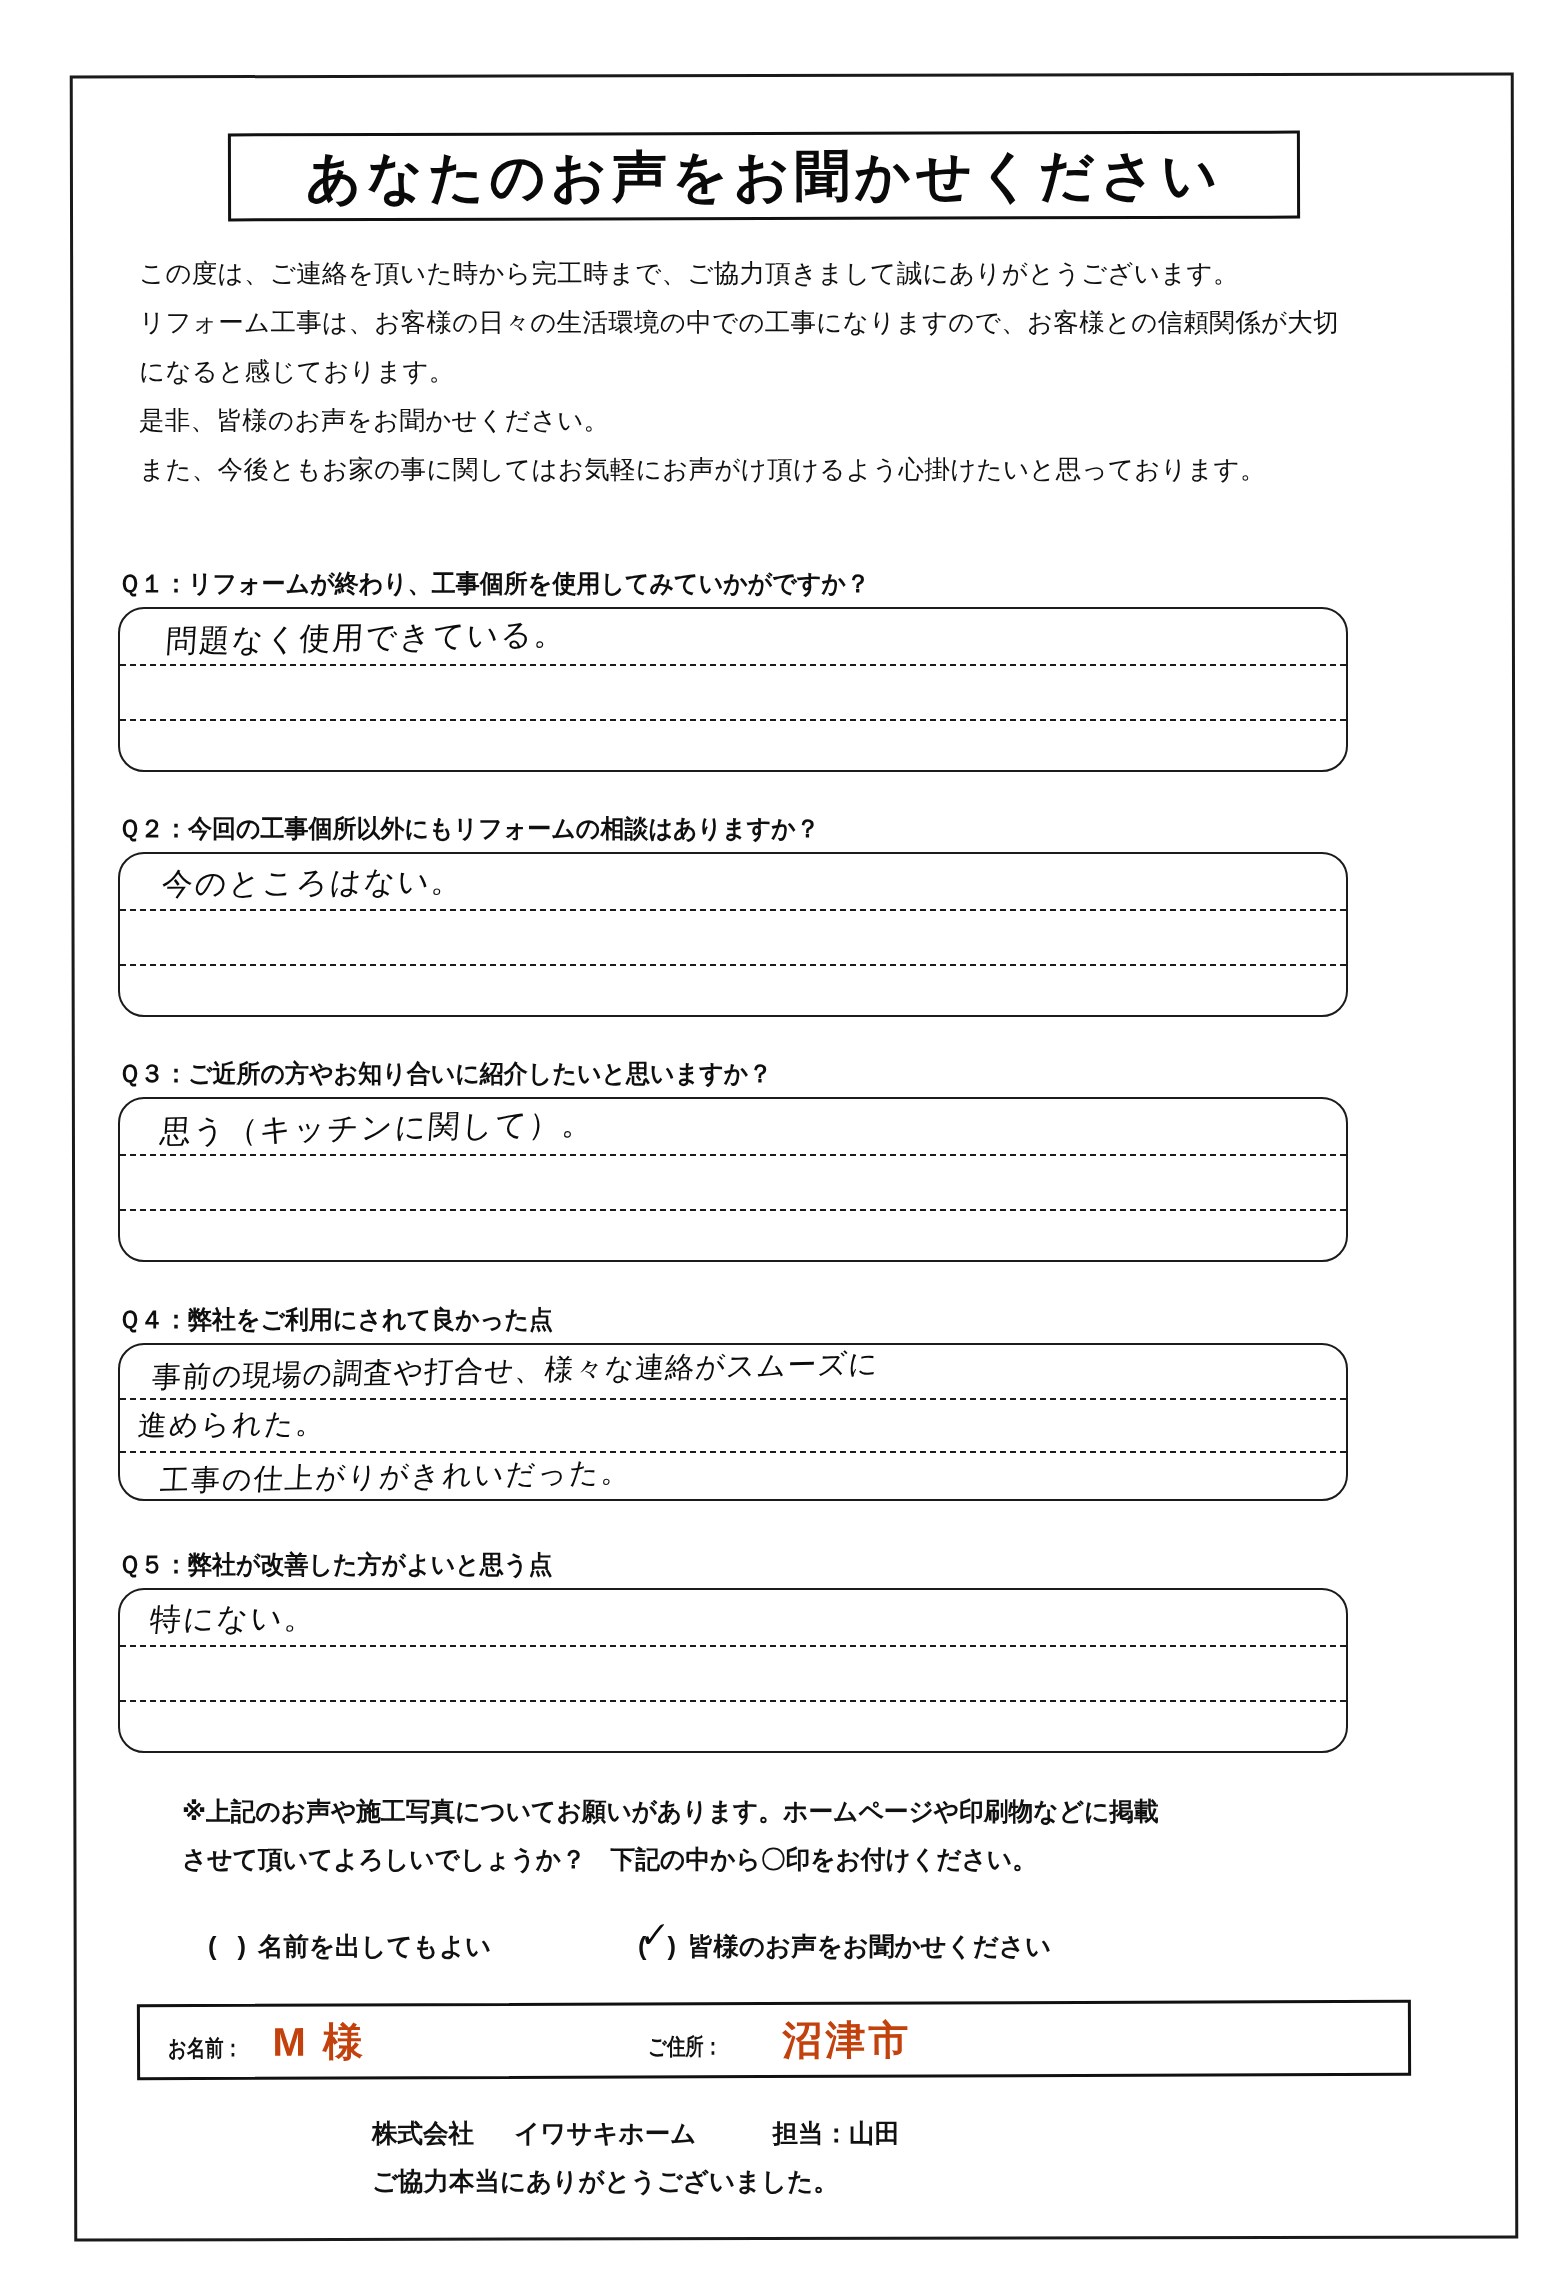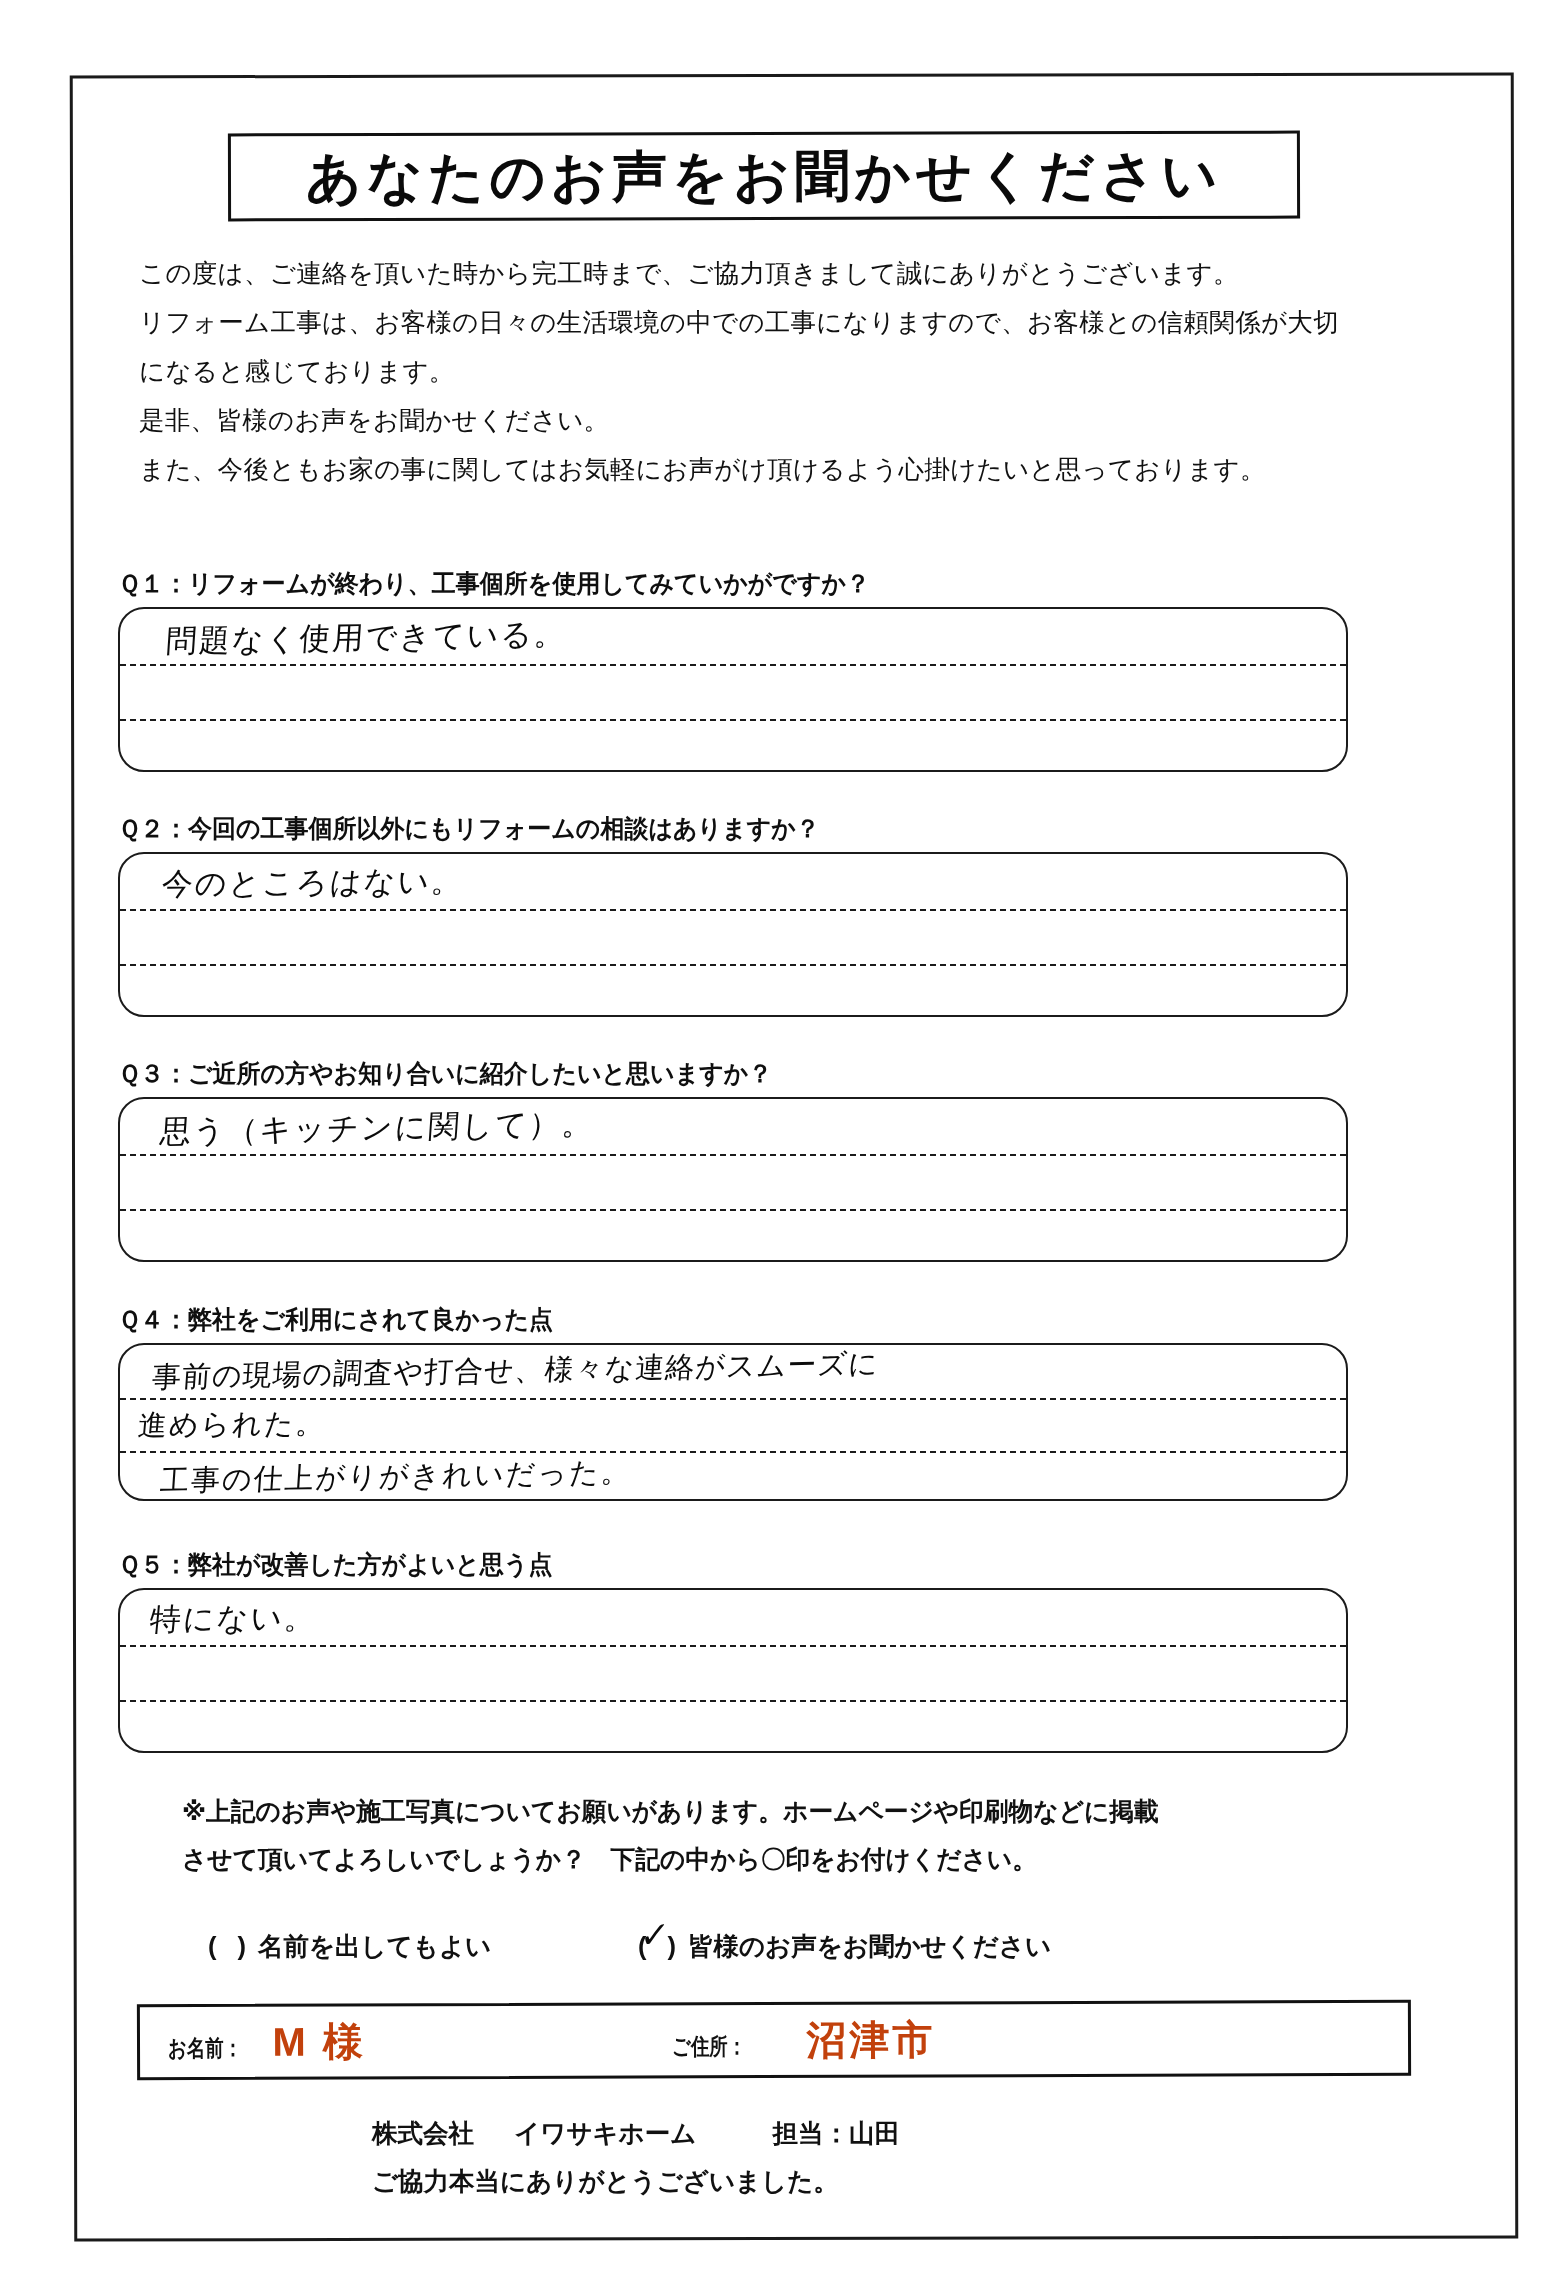--- a/index.html
+++ b/index.html
@@ -296,21 +296,21 @@
       <span class="paren">(&nbsp;&nbsp;&nbsp;)<span class="checkmark">✓</span></span>
       <span>皆様のお声をお聞かせください</span>
     </div>
   </div>
 
   <div class="id-box">
     <div class="id-field" style="margin-left:28px;width:420px;">
       <span class="id-label">お名前：</span>
       <span class="id-value" style="margin-left:12px;">M 様</span>
     </div>
-    <div class="id-field" style="margin-left:84px;">
+    <div class="id-field" style="margin-left:60px;">
       <span class="id-label">ご住所：</span>
       <span class="id-value" style="margin-left:42px;">沼津市</span>
     </div>
   </div>
 
   <div class="footer">
     <div class="footer-line">
       <span>株式会社</span>
       <span class="gap"></span>
       <span>イワサキホーム</span>

